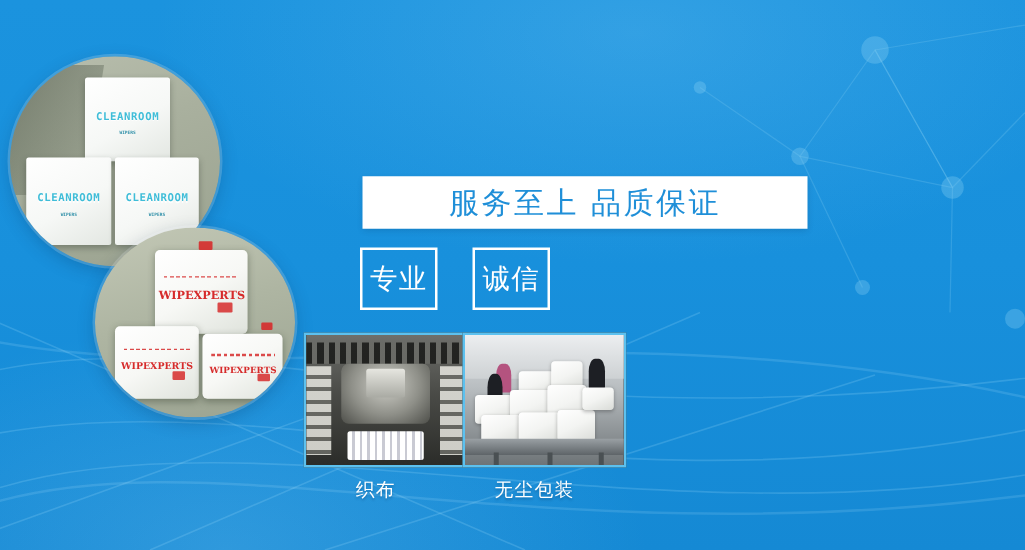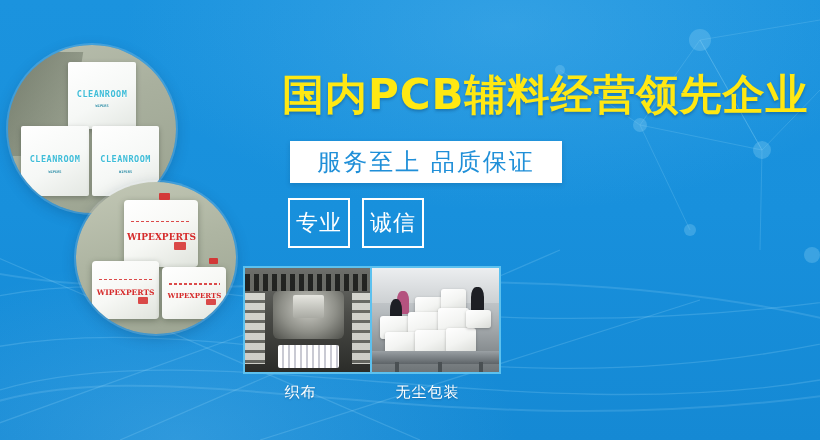--- a/index.html
+++ b/index.html
@@ -118,34 +118,34 @@
   .headline {
     position:absolute; left:282px; top:74px;
     font-size:42px; font-weight:bold; color:#ffe812;
     letter-spacing:1px; white-space:nowrap; line-height:1;
     text-shadow:0 2px 3px rgba(0,40,80,0.30);
   }
 
   
   .slogan-bar {
     position:absolute; left:290px; top:141px;
-    width:272px; height:42px;
+    width:356px; height:42px;
     background:#ffffff;
     display:flex; align-items:center; justify-content:center;
     box-shadow:0 2px 5px rgba(0,40,80,0.18);
   }
   .slogan-text {
     font-size:24px; color:#1f8fd8; letter-spacing:2px;
     white-space:nowrap; font-weight:500;
   }
 
   
   .tags {
     position:absolute; left:288px; top:198px;
-    display:flex; gap:12px;
+    display:flex; gap:28px;
   }
   .tag {
     width:62px; height:50px;
     border:2px solid #ffffff;
     display:flex; align-items:center; justify-content:center;
     color:#ffffff; font-size:22px; letter-spacing:1px;
     white-space:nowrap;
   }
 
   
@@ -314,21 +314,20 @@
         <span class="wx-top"></span>
         <span class="wx-word">WIPEXPERTS</span>
         <span class="wx-mark"></span>
       </div>
 
       <span class="wx-tab" style="left:52%;top:7%;width:7%;height:5%;"></span>
       <span class="wx-tab" style="left:83%;top:50%;width:6%;height:4%;"></span>
     </div>
   </div>
 
-  <div class="headline nowrap">国内PCB辅料经营领先企业</div>
 
   <div class="slogan-bar">
     <span class="slogan-text">服务至上 品质保证</span>
   </div>
 
   <div class="tags">
     <div class="tag">
       <span>专业</span>
     </div>
     <div class="tag">

